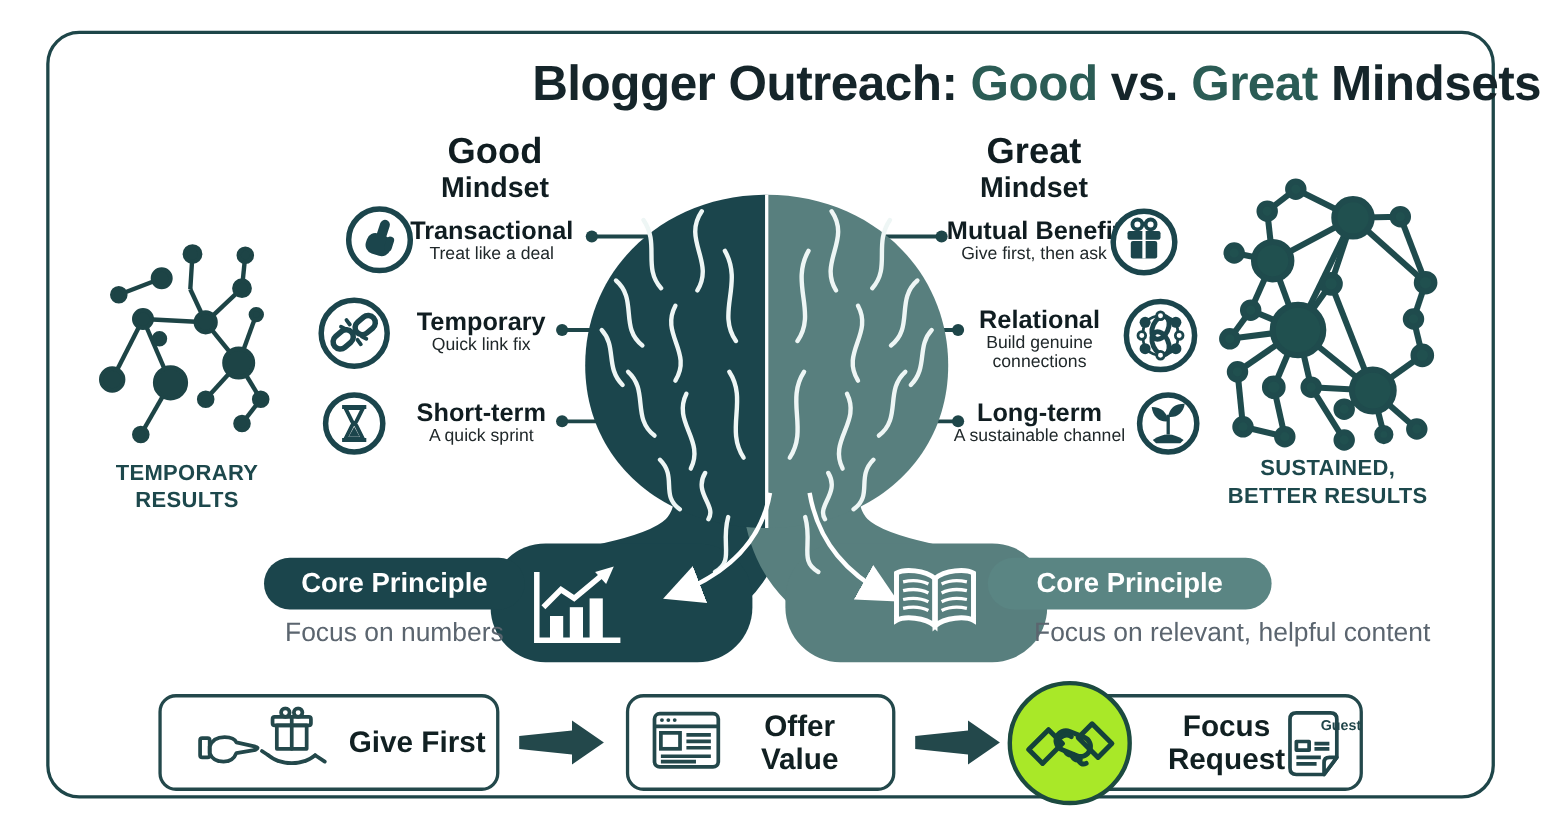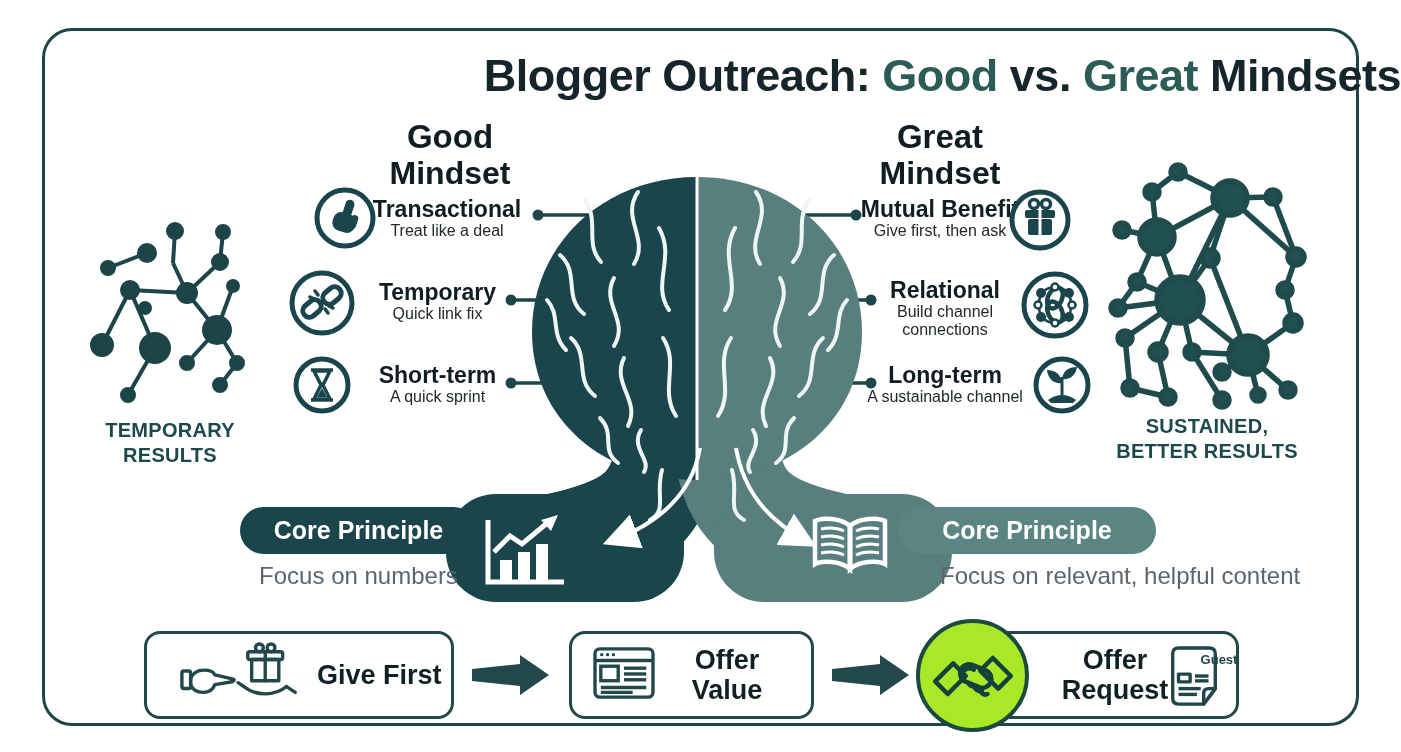--- a/index.html
+++ b/index.html
@@ -6,21 +6,21 @@
   body { background:#fff; font-family:"Liberation Sans","DejaVu Sans",sans-serif; }
   #canvas { position:relative; width:1401px; height:752px; background:#fff; overflow:hidden; }
   #frame { position:absolute; left:42px; top:28px; width:1317px; height:698px;
            border:3px solid #1e4649; border-radius:30px; }
   #scene { position:absolute; left:0; top:0; z-index:1; }
   .txt { position:absolute; z-index:3; }
   .title { top:50px; left:0; width:100%; text-align:right; font-size:45px; font-weight:800;
            letter-spacing:-0.5px; color:#15252a; white-space:pre; }
   .title .accent { color:#2b5c55; }
   .col-heading { font-size:33px; font-weight:800; color:#101d21; text-align:center; }
-  .col-subheading { font-size:32px; font-weight:800; color:#101d21; text-align:center; }
+  .col-subheading { font-size:26px; font-weight:800; color:#101d21; text-align:center; }
   .item-title { font-size:23px; font-weight:800; color:#101d21; text-align:center; white-space:nowrap; }
   .item-sub { font-size:16px; color:#20282a; text-align:center; line-height:1.1; }
   .result-label { font-size:20px; font-weight:800; color:#1d484c; text-align:center; line-height:1.25; letter-spacing:0.3px; }
   .pill { position:absolute; z-index:3; display:flex; align-items:center; justify-content:center;
           border-radius:24px; color:#fff; font-size:25px; font-weight:800; }
   .pill-desc { font-size:24px; color:#5b656f; }
   .icon-circle { position:absolute; z-index:3; }
   .flow-box { position:absolute; z-index:4; background:#fff; border:3.5px solid #23484b; border-radius:16px;
               display:flex; align-items:center; }
   .flow-label { font-size:27px; font-weight:800; color:#112022; line-height:1.12; text-align:center; }
@@ -232,21 +232,21 @@
   <div class="txt item-title" style="left:352px;top:196px;width:190px;">Transactional</div>
   <div class="txt item-sub" style="left:352px;top:222px;width:190px;">Treat like a deal</div>
   <div class="txt item-title" style="left:345px;top:279px;width:185px;">Temporary</div>
   <div class="txt item-sub" style="left:345px;top:305px;width:185px;">Quick link fix</div>
   <div class="txt item-title" style="left:345px;top:362px;width:185px;">Short-term</div>
   <div class="txt item-sub" style="left:345px;top:388px;width:185px;">A quick sprint</div>
 
   <div class="txt item-title" style="left:845px;top:196px;width:190px;">Mutual Benefit</div>
   <div class="txt item-sub" style="left:845px;top:222px;width:190px;">Give first, then ask</div>
   <div class="txt item-title" style="left:855px;top:277px;width:180px;">Relational</div>
-  <div class="txt item-sub" style="left:862px;top:303px;width:166px;">Build channel connections</div>
+  <div class="txt item-sub" style="left:862px;top:303px;width:166px;">Build genuine connections</div>
   <div class="txt item-title" style="left:855px;top:362px;width:180px;">Long-term</div>
   <div class="txt item-sub" style="left:840px;top:388px;width:210px;white-space:nowrap;">A sustainable channel</div>
 
   <div class="txt result-label" style="left:90px;top:418px;width:160px;">
     <div>TEMPORARY</div>
     <div>RESULTS</div>
   </div>
   <div class="txt result-label" style="left:1112px;top:414px;width:190px;">
     <div>SUSTAINED,</div>
     <div>BETTER RESULTS</div>
@@ -382,21 +382,21 @@
           <line x1="33" y1="31" x2="56" y2="31"></line>
         <line x1="33" y1="37" x2="56" y2="37"></line>
         <line x1="9" y1="45" x2="56" y2="45"></line>
           <line x1="9" y1="50" x2="42" y2="50"></line>
       </svg>
     </div>
     <div class="flow-label" style="margin-left:16px;width:110px;">Offer Value</div>
   </div>
 
   <div class="flow-box" style="left:952px;top:631px;width:287px;height:88px;">
-    <div class="flow-label" style="margin-left:100px;width:120px;">Offer Request</div>
+    <div class="flow-label" style="margin-left:100px;width:120px;">Focus Request</div>
     <div style="position:absolute;right:12px;top:11px;">
       <svg width="60" height="64" viewBox="0 0 62 66" stroke="#21464a" stroke-width="3.5" fill="#fff" stroke-linejoin="round">
         <path d="M15,3 H47 Q53,3 53,9 V45 L41,61 H15 Q9,61 9,55 V9 Q9,3 15,3 Z"></path>
         <path d="M53,45 L41,61 L41,50 Q41,45 46,45 Z" fill="#fff"></path>
         <rect x="15" y="30" width="12" height="8" fill="none"></rect>
         <line x1="32" y1="32" x2="46" y2="32"></line>
           <line x1="32" y1="37" x2="46" y2="37"></line>
         <line x1="15" y1="45" x2="38" y2="45"></line>
           <line x1="15" y1="51" x2="34" y2="51"></line>
       </svg>

